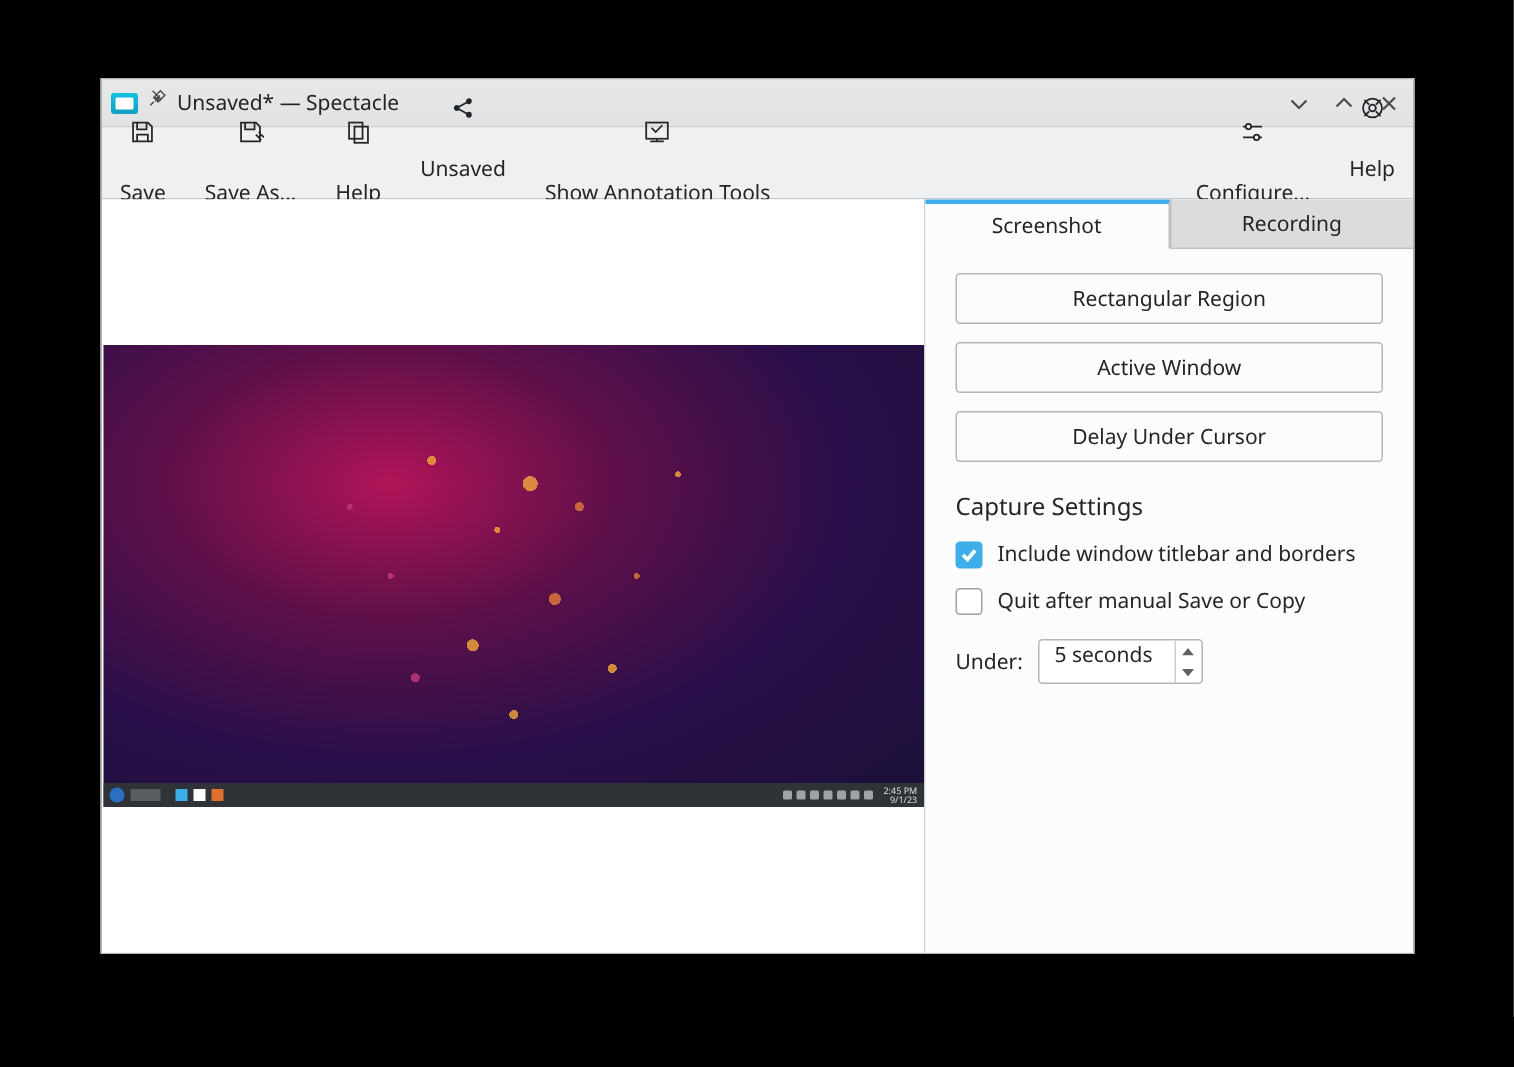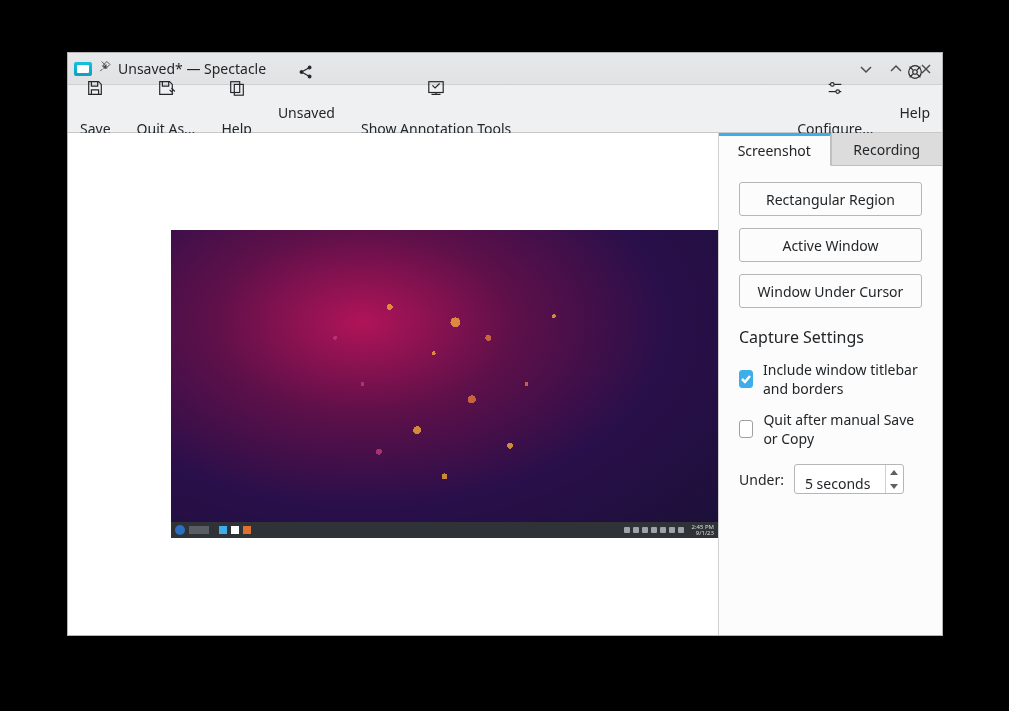--- a/index.html
+++ b/index.html
@@ -73,24 +73,24 @@
   .toolbar .spacer { flex: 1; }
 
   
   .body {
     flex: 1;
     display: flex;
     background: #fff;
   }
 
   .preview-pane {
-    width: 651px;
+    width: 549px;
     display: flex;
     align-items: center;
-    justify-content: flex-end;
+    justify-content: center;
     border-right: 1px solid #d0d0d0;
     background: #fff;
   }
   .preview {
     width: 547px; height: 308px;
     background: radial-gradient(ellipse at 35% 30%, #b01458 0%, #5e1049 30%, #2a0f4a 60%, #1a1037 100%);
     position: relative;
     overflow: hidden;
   }
   .preview .dots {
@@ -189,21 +189,21 @@
     border-color:#3daee9;
   }
   .checkbox.checked svg { width:12px; height:12px; stroke:#fff; stroke-width:2.5; fill:none; }
 
   .delay-row {
     display:flex; align-items:center; gap:10px;
     font-size:14px;
     margin-top:4px;
   }
   .spinbox {
-    display:flex; align-items:flex-end;
+    display:flex; align-items:flex-start;
     border:1px solid #b6b6b6;
     border-radius:3px;
     background:#fff;
     height:30px;
   }
   .spinbox .val { padding: 0 10px; min-width: 90px; }
   .spinbox .arrows {
     width:18px;
     display:flex; flex-direction:column;
     border-left:1px solid #d0d0d0;
@@ -252,21 +252,21 @@
     <div class="tool-btn">
       <svg viewBox="0 0 20 20">
           <path d="M3 3 h11 l3 3 v11 h-14 z M6 3 v5 h7 v-5 M6 17 v-5 h8 v5"></path>
         </svg>
       <span>Save</span>
     </div>
     <div class="tool-btn">
       <svg viewBox="0 0 20 20">
           <path d="M3 3 h11 l3 3 v11 h-14 z M6 3 v5 h7 v-5 M14 12 l4 4 M16 10 l4 4"></path>
         </svg>
-      <span>Quit As...</span>
+      <span>Save As...</span>
     </div>
     <div class="tool-btn">
       <svg viewBox="0 0 20 20">
           <rect x="3" y="3" width="10" height="12"></rect>
           <rect x="7" y="6" width="10" height="12"></rect>
         </svg>
       <span>Help</span>
     </div>
     <div class="tool-btn">
       <svg viewBox="0 0 20 20">
@@ -355,21 +355,21 @@
       </div>
 
       <div class="side-content">
         <div class="mode-btn">
           <span>Rectangular Region</span>
         </div>
         <div class="mode-btn">
           <span>Active Window</span>
         </div>
         <div class="mode-btn">
-          <span>Window Under Cursor</span>
+          <span>Delay Under Cursor</span>
         </div>
 
         <div class="section-header">Capture Settings</div>
 
 
         <div class="checkbox-row">
           <div class="checkbox checked">
             <svg viewBox="0 0 12 12">
                 <polyline points="2,6 5,9 10,3"></polyline>
               </svg>

